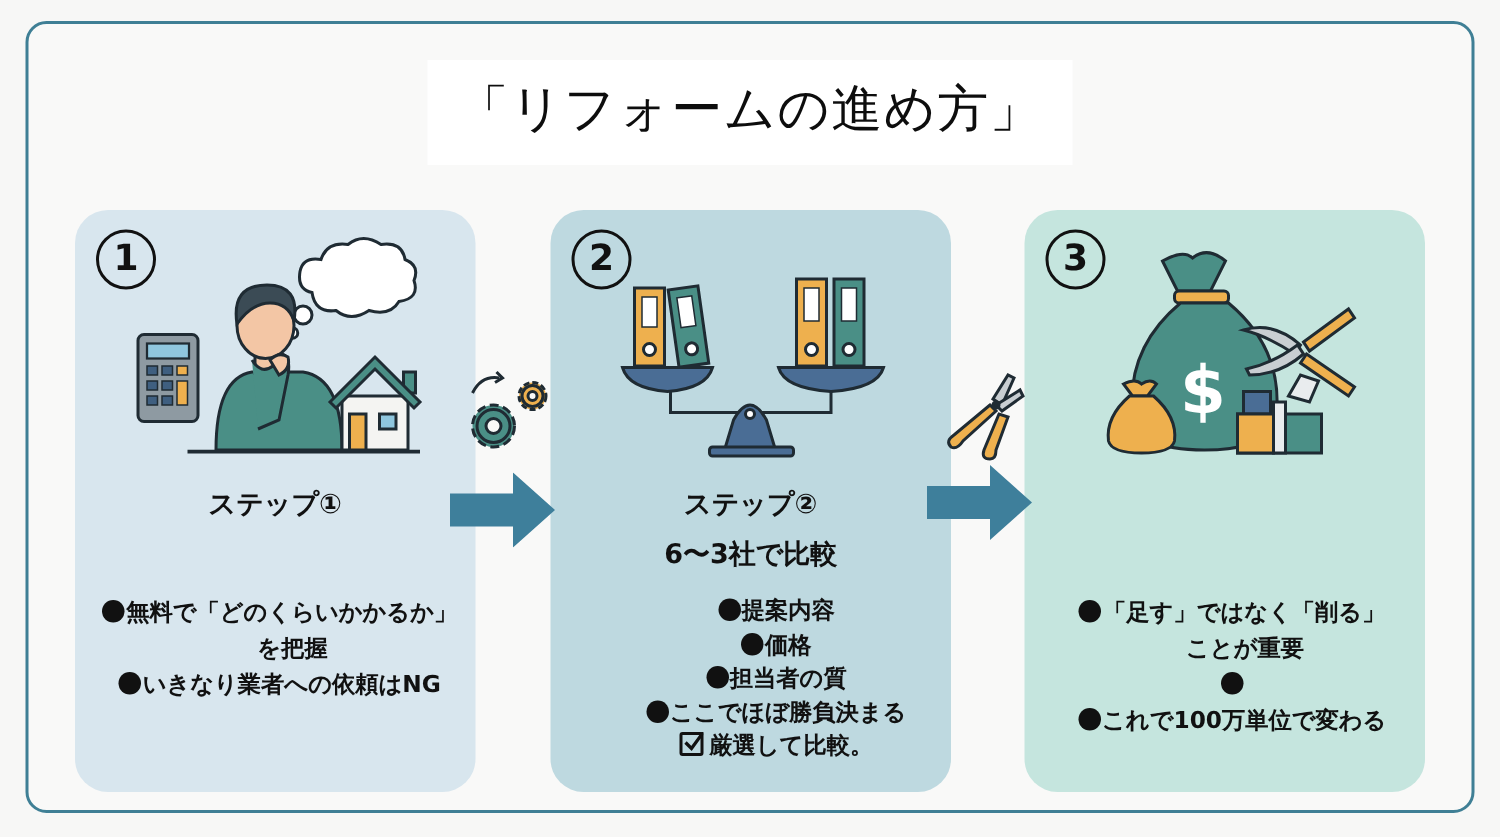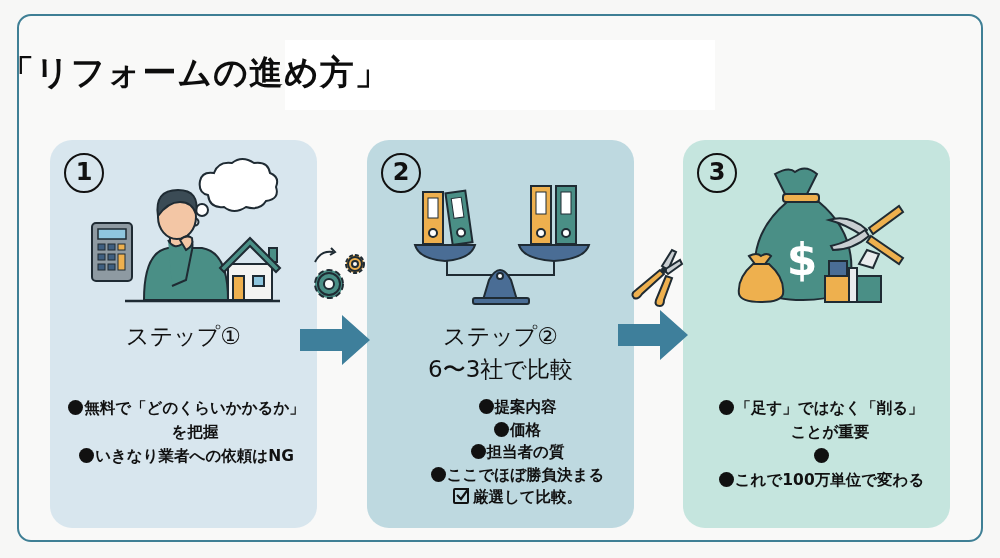--- a/index.html
+++ b/index.html
@@ -7,40 +7,40 @@
   body { position: relative; font-family: "DejaVu Sans", "Liberation Sans", sans-serif; color: #111; }
   .frame {
     position: absolute; left: 17px; top: 14px; width: 966px; height: 528px;
     border: 2.5px solid #3f7f95; border-radius: 14px; background: #f9f9f8;
   }
   .title-box {
     position: absolute; left: 285px; top: 40px; width: 430px; height: 70px;
     background: #ffffff;
   }
   .title {
-    position: absolute; left: 0; right: 0; top: 50px; 
-    font-size: 34px; font-weight: bold; letter-spacing: 1px; color: #0d0d0d;
+    position: absolute; left: 0; right: 0; top: 50px; text-align: center;
+    font-size: 34px; font-weight: normal; letter-spacing: 1px; color: #0d0d0d;
   }
   .card {
     position: absolute; top: 140px; height: 388px; width: 267px;
     border-radius: 22px;
   }
   .card-1 { left: 50px; background: #d8e6ee; }
   .card-2 { left: 367px; background: #bed9e0; }
   .card-3 { left: 683px; background: #c5e5de; width: 267px; }
   .num-badge {
     position: absolute; left: 14px; top: 13px; width: 40px; height: 40px;
     border: 2.5px solid #111; border-radius: 50%;
     font-size: 24px; font-weight: bold; line-height: 35px; text-align: center;
     background: transparent;
   }
   .illus { position: absolute; left: 0; top: 0; width: 267px; height: 175px; }
   .step-title {
     position: absolute; left: 0; right: 0; top: 180px; text-align: center;
-    font-size: 23px; font-weight: normal; line-height: 33px; color: #111;
+    font-size: 18px; font-weight: bold; line-height: 33px; color: #111;
   }
   .bullets {
     position: absolute; left: 12px; right: 6px; top: 256px;
     font-size: 15.5px; font-weight: bold; line-height: 24px; color: #111;
     list-style: none;
     text-align: center;
   }
   .card-2 .bullets { left: 40px; }
   .card-3 .bullets { left: 16px; }
   .bullets li { white-space: nowrap; }

